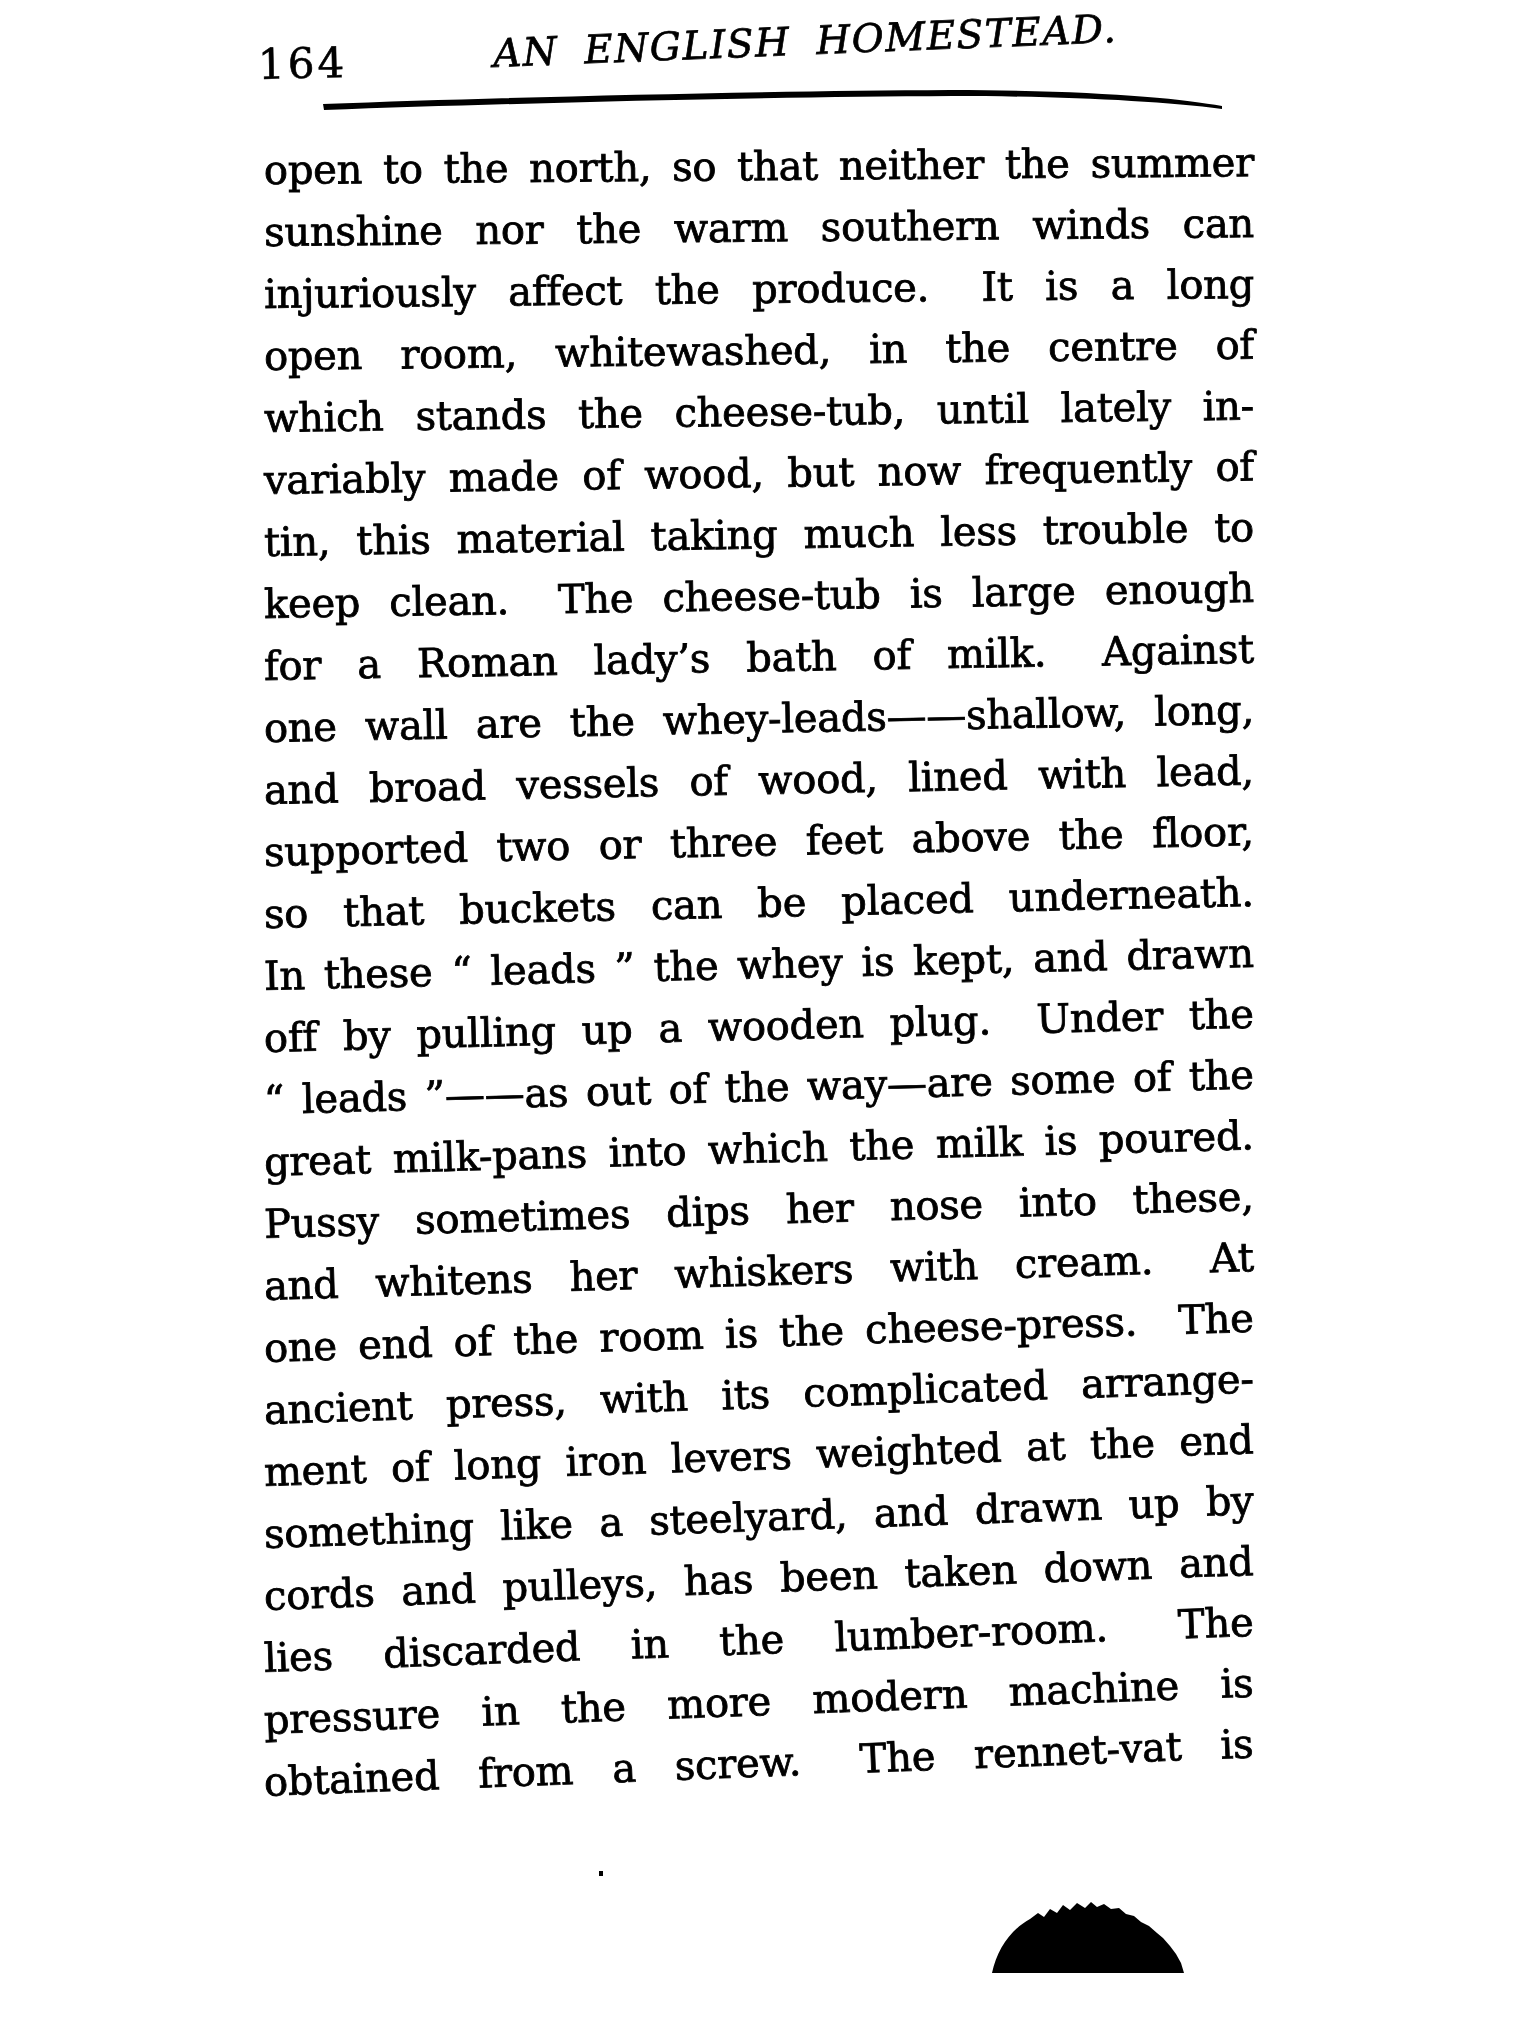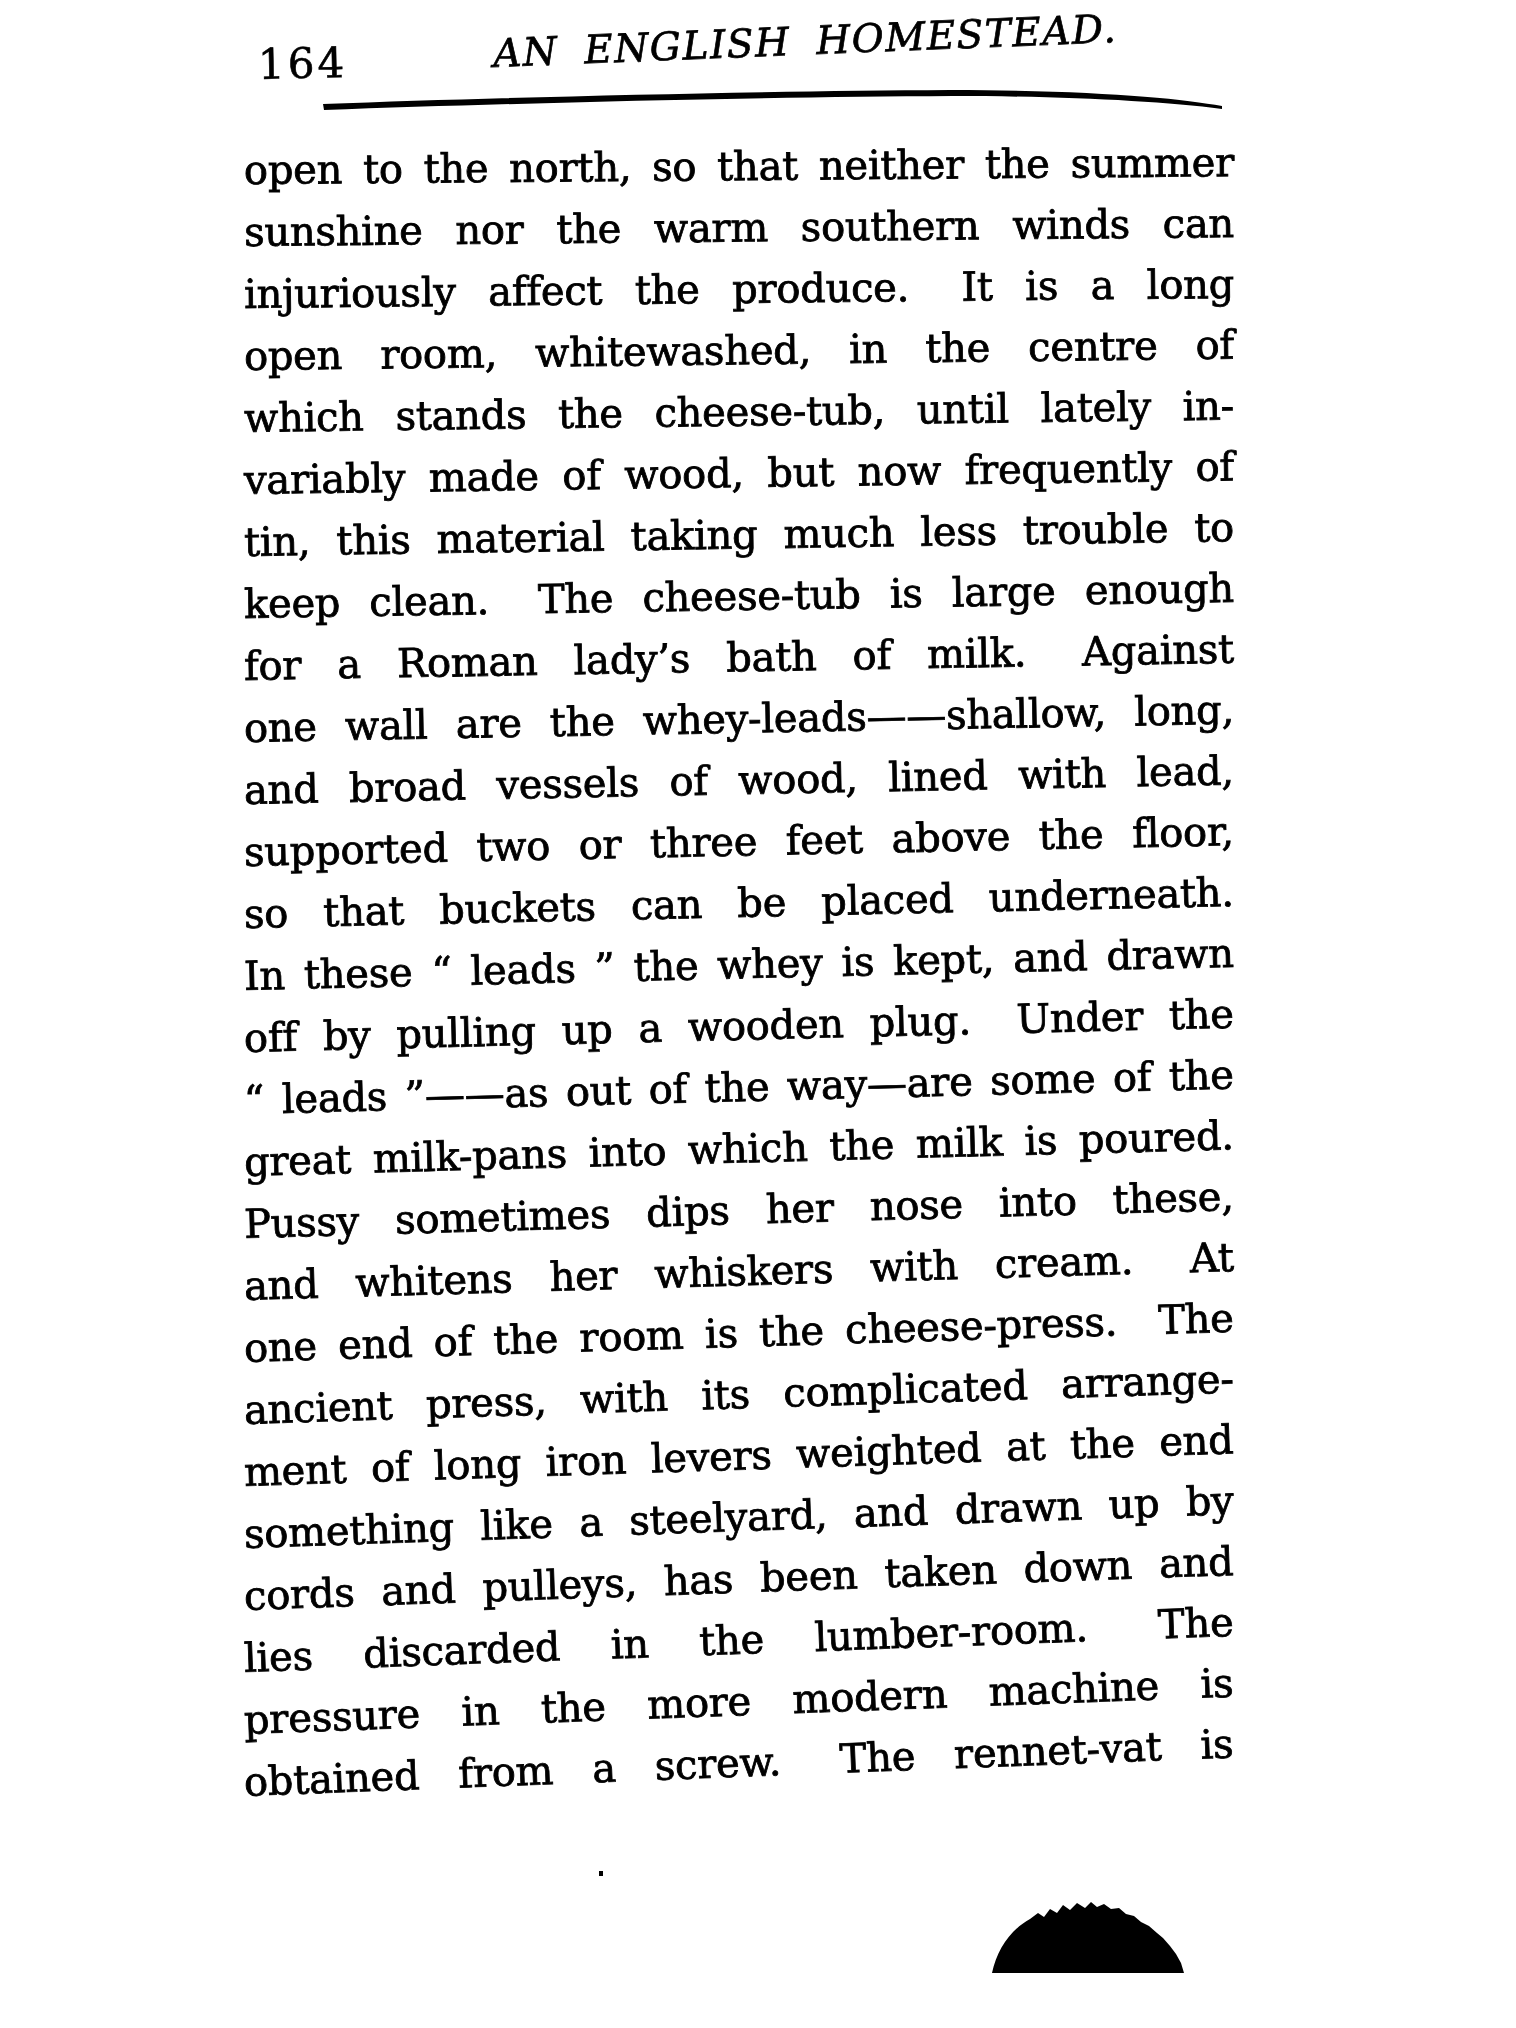--- a/index.html
+++ b/index.html
@@ -31,21 +31,21 @@
     font-style: italic;
     letter-spacing: 1.5px;
     word-spacing: 12px;
     white-space: nowrap;
     transform: rotate(-2.3deg);
     transform-origin: 0 100%;
     -webkit-text-stroke: 0.7px #000;
   }
   .textblock {
     position: absolute;
-    left: 244px;
+    left: 264px;
     top: 139px;
     width: 990px;
     height: 1690px;
   }
   .line {
     position: absolute;
     left: 0;
     width: 990px;
     height: 62px;
     line-height: 62px;

